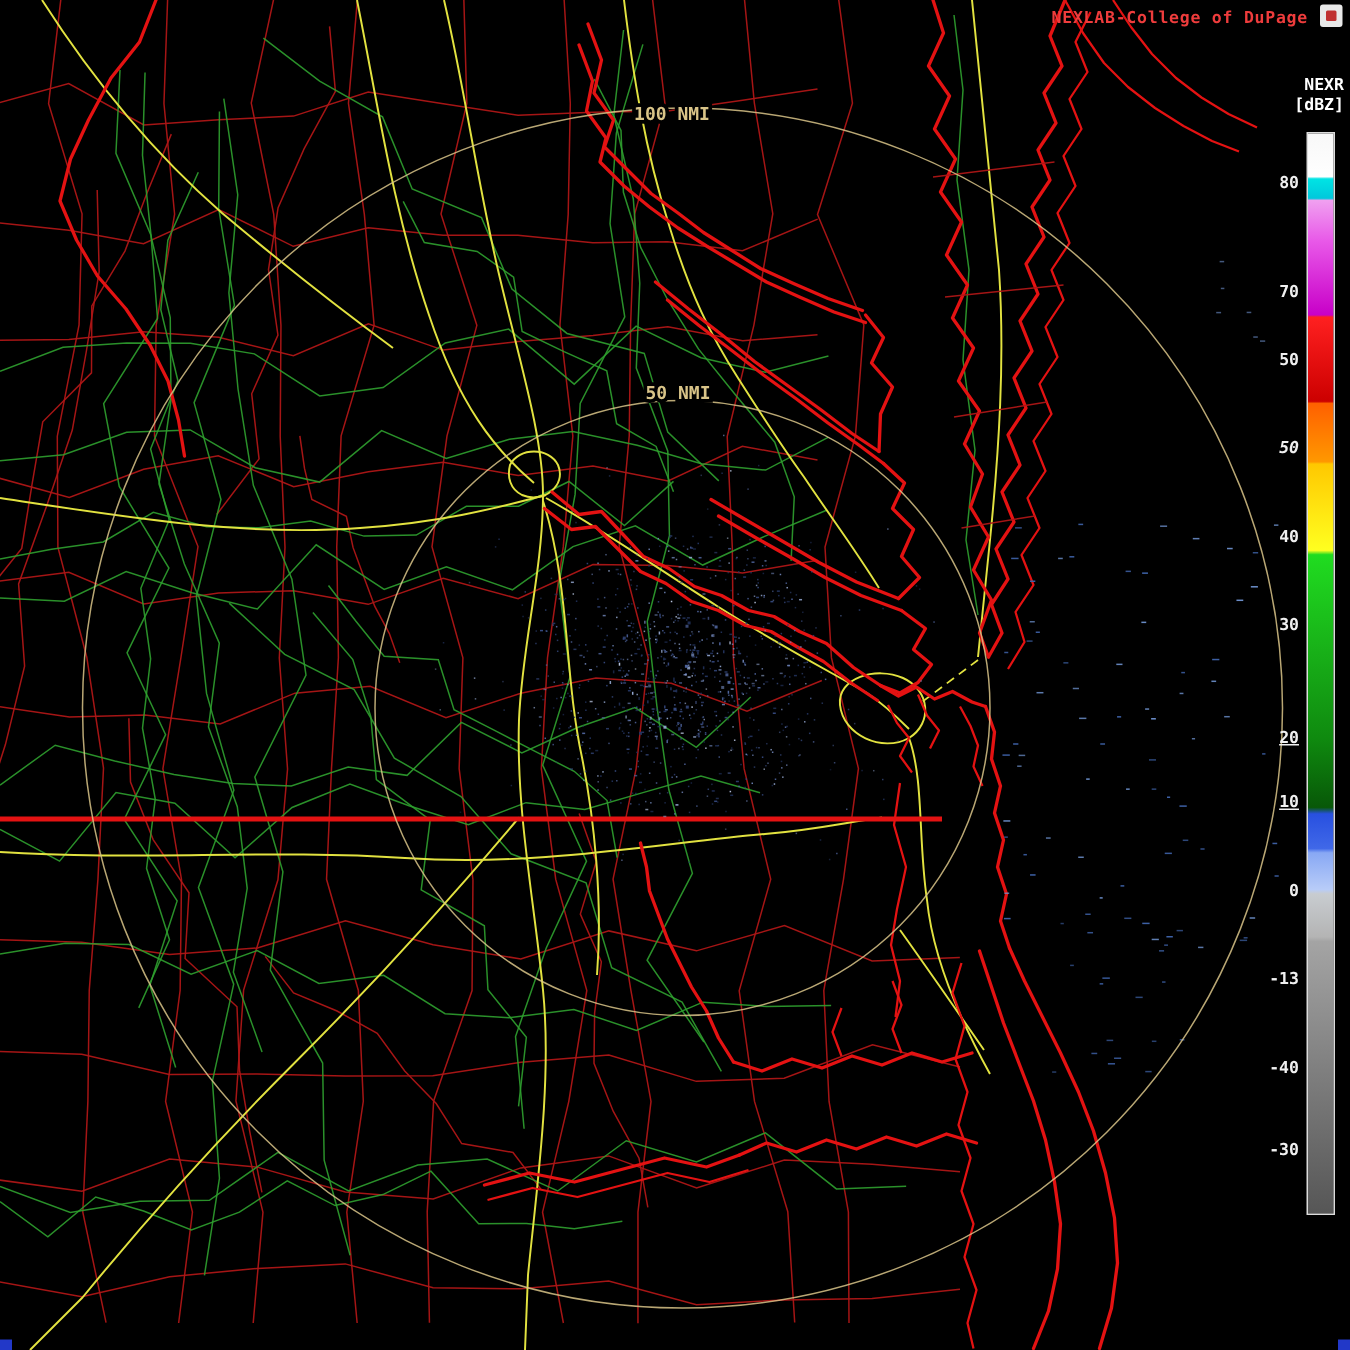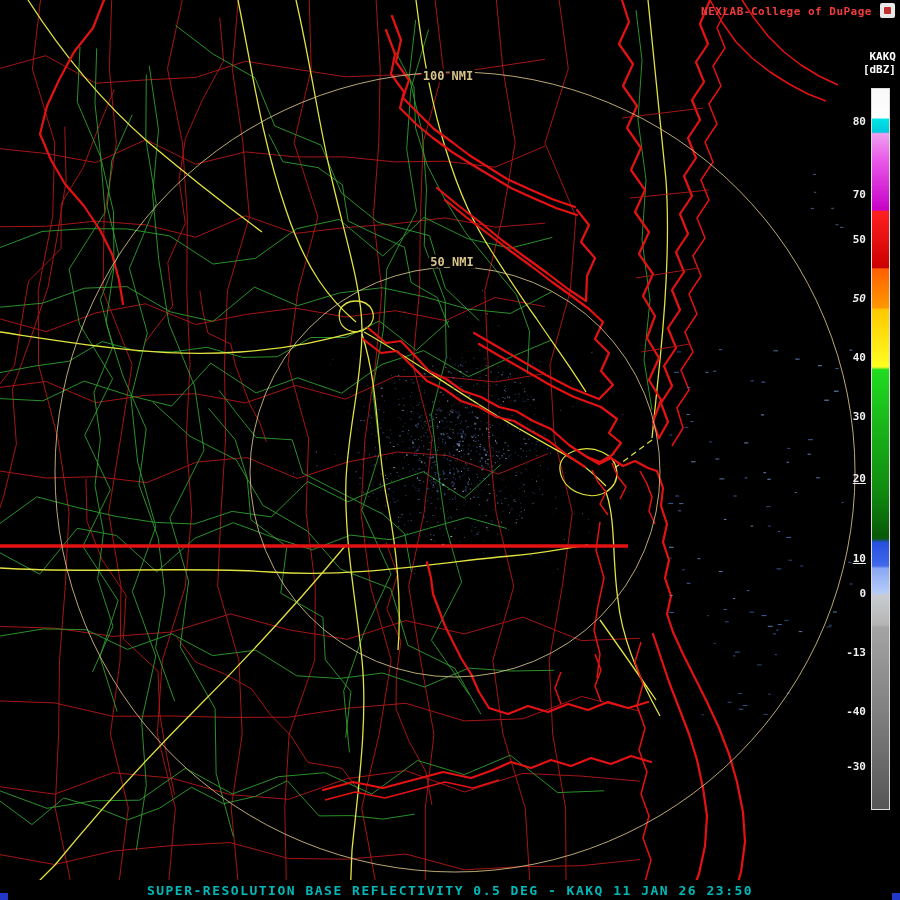--- a/index.html
+++ b/index.html
@@ -1191,37 +1191,34 @@
       <circle class="ring" cx="455" cy="472" r="400"></circle>
       <text class="ringlabel" x="452" y="266">50 NMI</text>
       <text class="ringlabel" x="448" y="80">100 NMI</text>
     </g>
   </svg>
 
   <div class="brand">NEXLAB-College of DuPage</div>
   <div class="brand-icon"></div>
 
   <div class="cb-title">
-    <div>KAKQ</div>
+    <div>NEXR</div>
     <div>[dBZ]</div>
   </div>
   <div id="cbar" style="background: linear-gradient(rgb(248, 248, 248) 0%, rgb(255, 255, 255) 4%, rgb(0, 228, 228) 4.2%, rgb(0, 200, 220) 6%, rgb(240, 160, 240) 6.2%, rgb(232, 88, 232) 10%, rgb(200, 0, 200) 16.8%, rgb(255, 32, 32) 17%, rgb(204, 0, 0) 24.8%, rgb(255, 96, 0) 25%, rgb(255, 152, 0) 30.4%, rgb(255, 200, 0) 30.6%, rgb(255, 255, 32) 38.6%, rgb(32, 220, 32) 39%, rgb(24, 176, 24) 48%, rgb(15, 138, 15) 56%, rgb(8, 88, 8) 62.4%, rgb(40, 80, 224) 63%, rgb(64, 104, 232) 66.2%, rgb(136, 168, 244) 66.6%, rgb(184, 204, 248) 70%, rgb(200, 204, 208) 70.4%, rgb(180, 180, 180) 74.4%, rgb(164, 164, 164) 74.8%, rgb(86, 86, 86) 100%);"></div>
   <div id="cbar-ticks">
       <div class="cb-tick" style="top: 115px; color: rgb(240, 240, 240);">80</div>
       <div class="cb-tick" style="top: 188px; color: rgb(240, 240, 240);">70</div>
       <div class="cb-tick" style="top: 233px; color: rgb(240, 240, 240);">50</div>
       <div class="cb-tick" style="top: 292px; color: rgb(240, 240, 240); font-style: italic;">50</div>
       <div class="cb-tick" style="top: 351px; color: rgb(240, 240, 240);">40</div>
       <div class="cb-tick" style="top: 410px; color: rgb(240, 240, 240);">30</div>
-      <div class="cb-tick" style="top: 472px; color: rgb(240, 240, 240); text-decoration: underline;">20</div>
-      <div class="cb-tick" style="top: 552px; color: rgb(240, 240, 240); text-decoration: underline;">10</div>
+      <div class="cb-tick" style="top: 485px; color: rgb(240, 240, 240); text-decoration: underline;">20</div>
+      <div class="cb-tick" style="top: 528px; color: rgb(240, 240, 240); text-decoration: underline;">10</div>
       <div class="cb-tick" style="top: 587px; color: rgb(240, 240, 240);">0</div>
       <div class="cb-tick" style="top: 646px; color: rgb(240, 240, 240);">-13</div>
       <div class="cb-tick" style="top: 705px; color: rgb(240, 240, 240);">-40</div>
       <div class="cb-tick" style="top: 760px; color: rgb(240, 240, 240);">-30</div>
     </div>
 
-  <div id="footer">
-    <span>SUPER-RESOLUTION BASE REFLECTIVITY 0.5 DEG - KAKQ 11 JAN 26 23:50</span>
-  </div>
   <div class="corner l"></div>
   <div class="corner r"></div>
 </div>
 
 </body></html>

